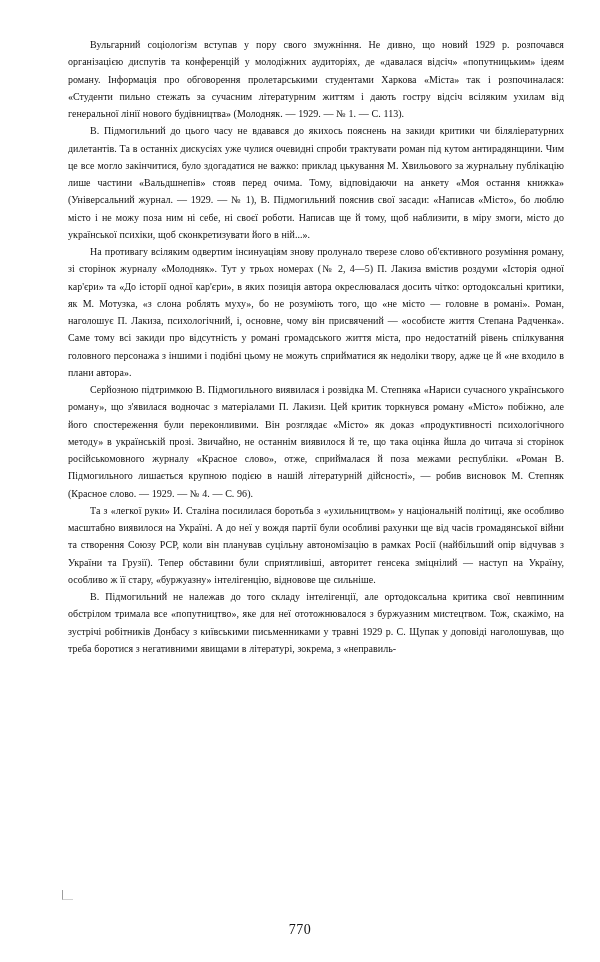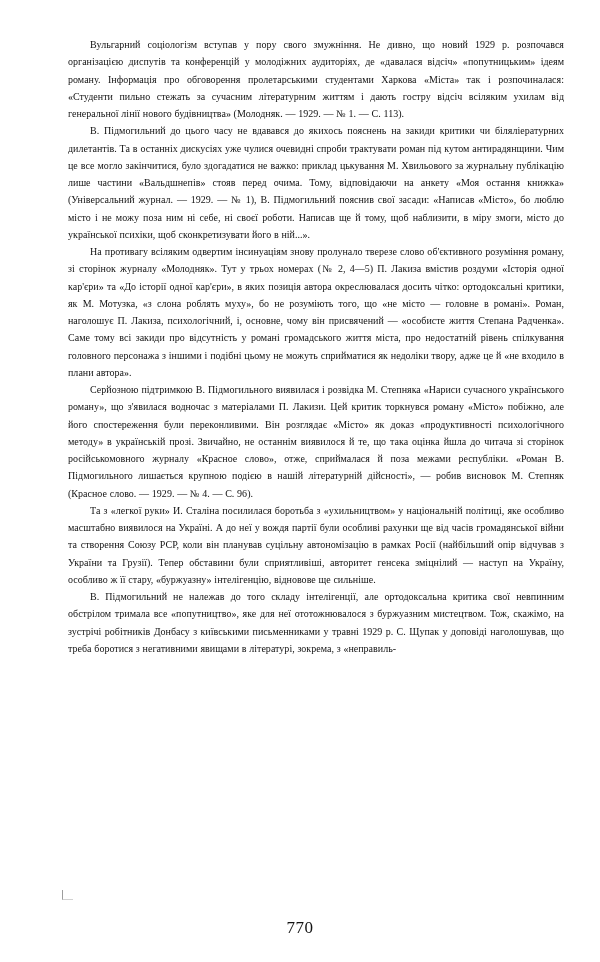--- a/index.html
+++ b/index.html
@@ -35,21 +35,21 @@
   .body-text p {
     margin: 0;
     text-indent: 22px;
   }
   .page-number {
     position: absolute;
     left: 0;
     right: 0;
     bottom: 24px;
     text-align: center;
-    font-size: 17px;
+    font-size: 14px;
     font-family: "Liberation Serif", serif;
     letter-spacing: 0.5px;
   }
   
   .scan-mark {
     position: absolute;
     left: 62px;
     bottom: 62px;
     width: 10px;
     height: 9px;

